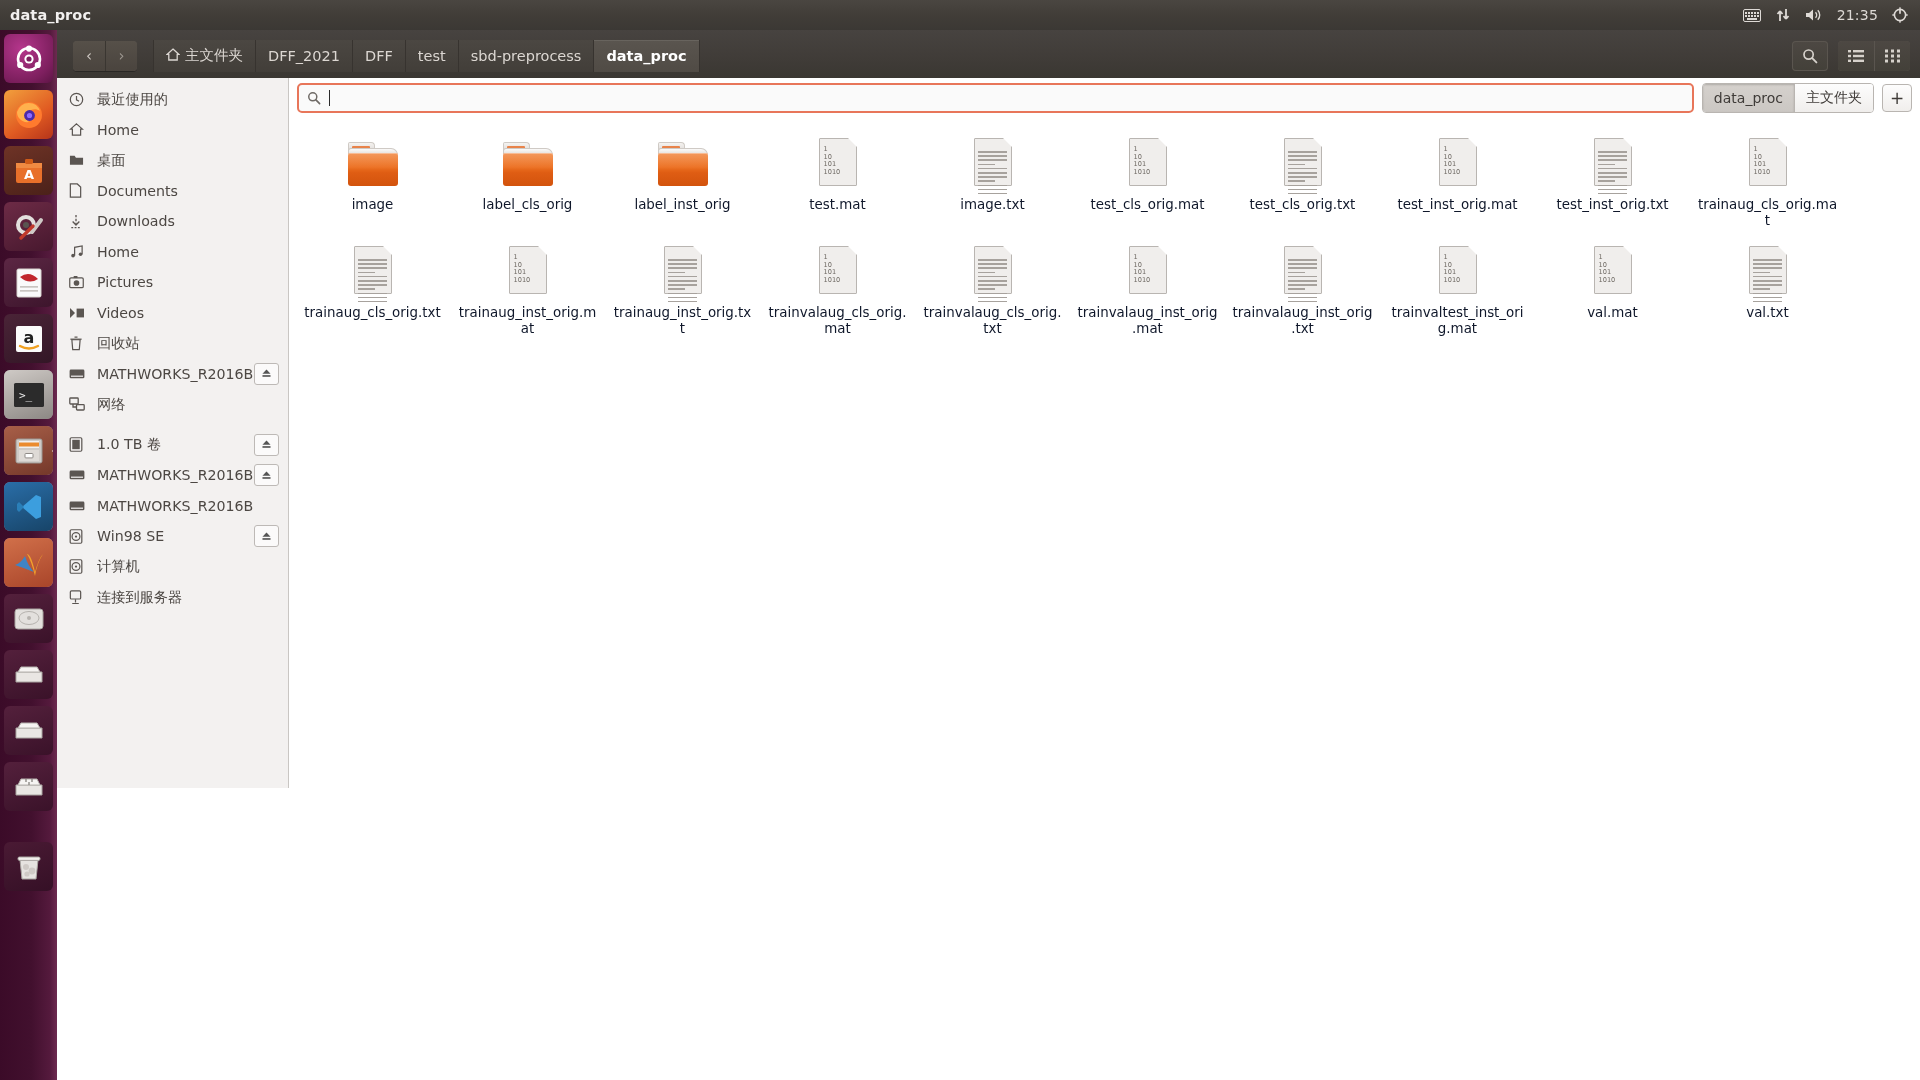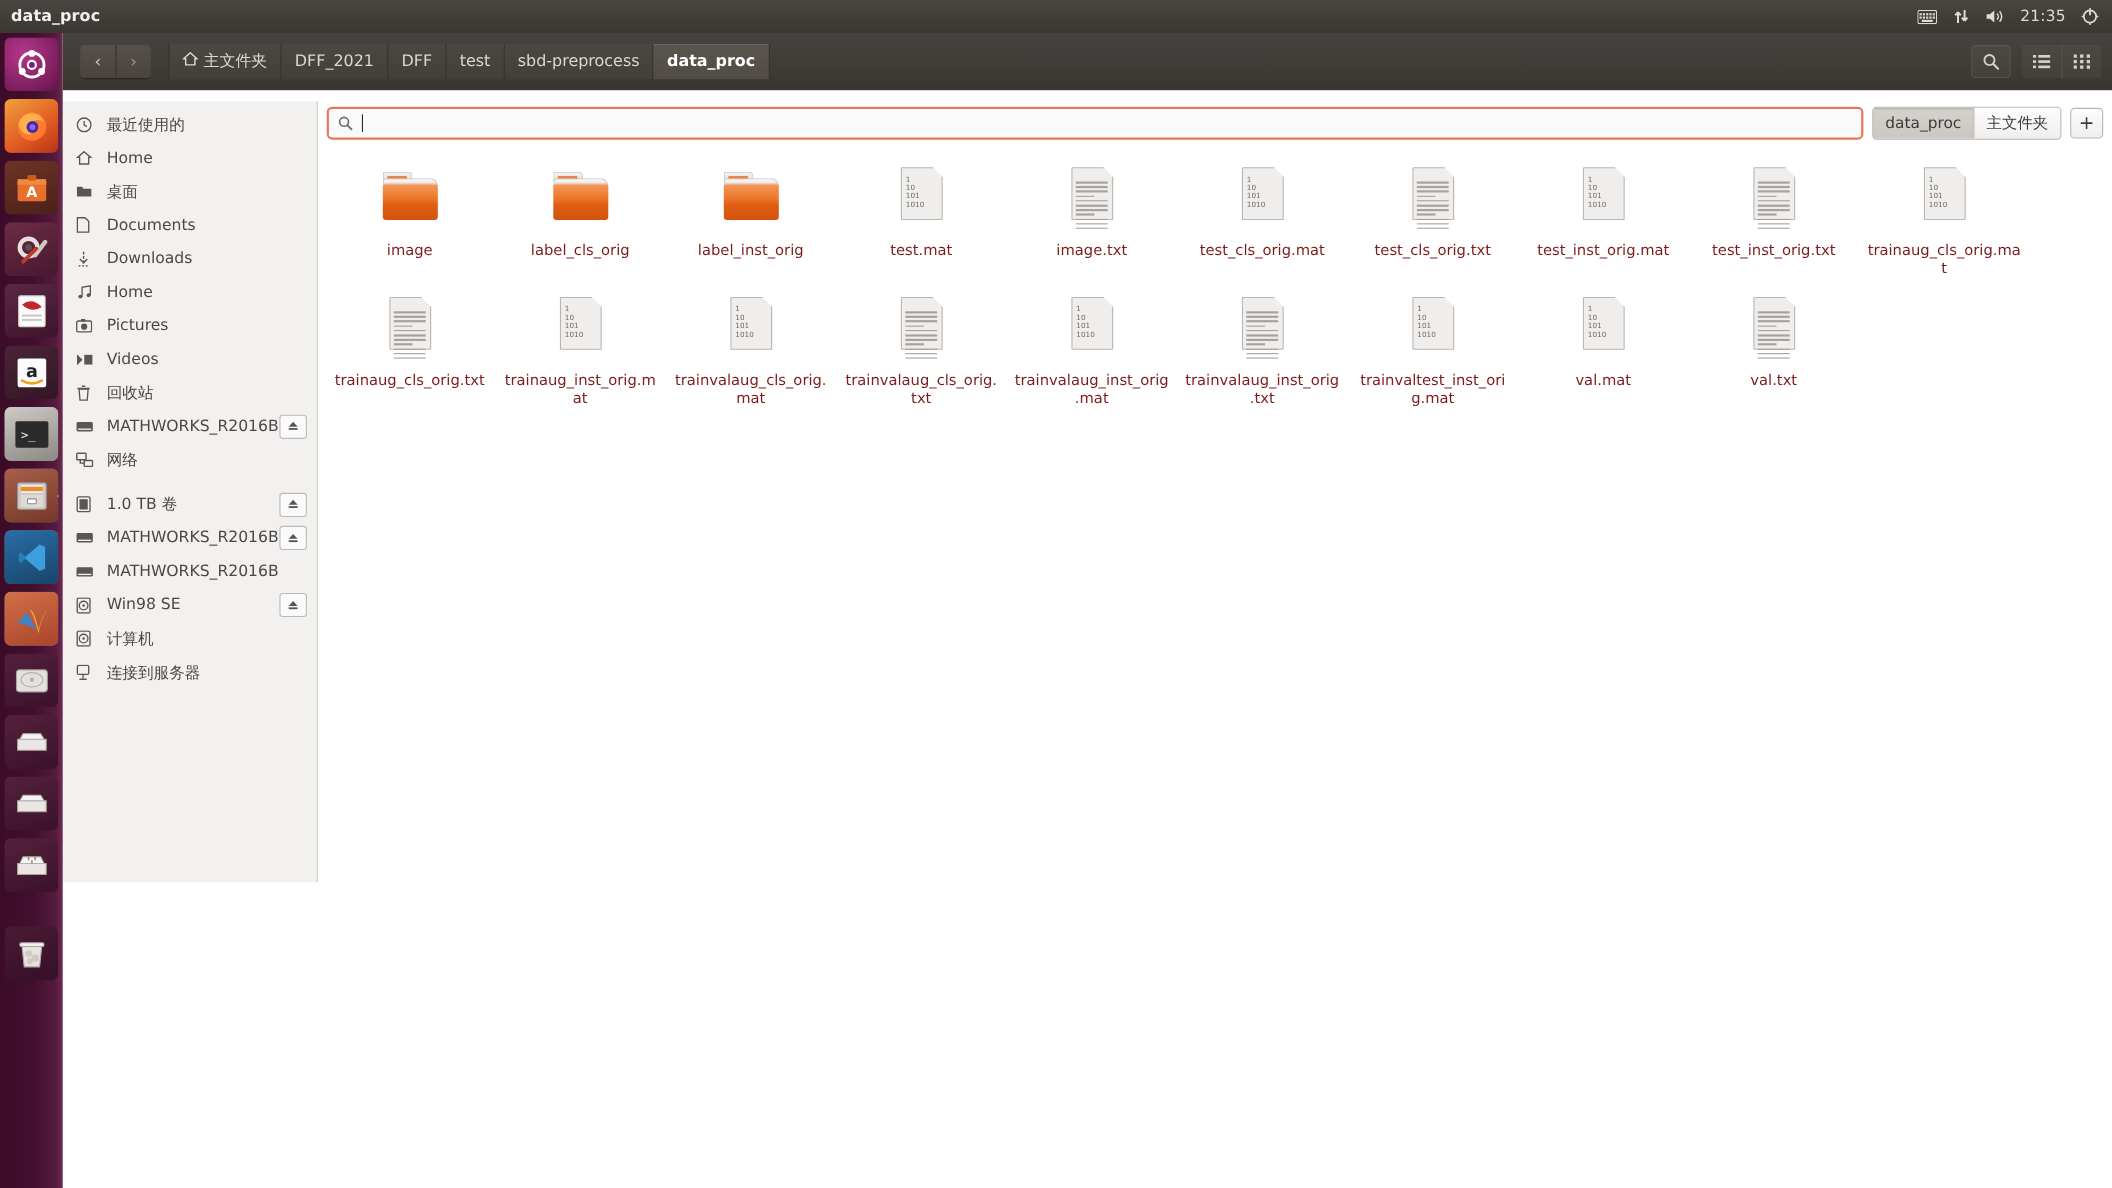--- a/index.html
+++ b/index.html
@@ -80,21 +80,21 @@
     width: 36px; height: 30px; border-radius: 4px;
     background: linear-gradient(to bottom, #4d4843 0%, #434039 100%);
     box-shadow: inset 0 0 0 1px #5a554f;
     display: flex; align-items: center; justify-content: center; color: #d6d1cb;
   }
   .viewgroup { display: flex; border-radius: 4px; overflow: hidden; box-shadow: inset 0 0 0 1px #5a554f; }
   .viewgroup .tbtn { border-radius: 0; box-shadow: none; }
   .viewgroup .tbtn + .tbtn { border-left: 1px solid #5a554f; }
 
   
-  #body { position: absolute; top: 62px; left: 0; width: 100%; height: 710px; display: flex; border-radius: 29px; }
+  #body { position: absolute; top: 48px; left: 0; width: 100%; height: 710px; display: flex; border-radius: 29px; }
 
   
   #sidebar {
     width: 232px; background: #f3f1f0; border-right: 1px solid #c9c6c3;
     padding-top: 6px; overflow: hidden; flex: 0 0 232px;
   }
   .side-item {
     display: flex; align-items: center; height: 30.5px; padding-left: 12px;
     color: #4c4743; font-size: 14.2px; position: relative; white-space: nowrap;
   }
@@ -137,21 +137,21 @@
   #filegrid {
     flex: 1; display: flex; flex-wrap: wrap; align-content: flex-start;
     padding: 6px 6px 0 6px; background: #ffffff;
   }
   .fitem {
     width: 155px; padding: 6px 2px 4px;
     display: flex; flex-direction: column; align-items: center;
   }
   .fic { height: 56px; display: flex; align-items: flex-end; justify-content: center; }
   .fname {
-    margin-top: 21px; font-size: 13.4px; color: #7f1d1d; text-align: center;
+    margin-top: 11px; font-size: 13.4px; color: #0f172a; text-align: center;
     line-height: 15.5px; word-break: break-word; max-width: 140px;
   }
 
   
   .folder { position: relative; width: 50px; height: 44px; }
   .folder .tab {
     position: absolute; top: 0; left: 0; width: 27px; height: 9px;
     background: linear-gradient(to bottom,#f5f3f1,#dedad6);
     border: 1px solid #cfcac5; border-bottom: none; border-radius: 2px 4px 0 0;
   }
@@ -841,20 +841,42 @@
                 <div class="bin">1<br>10<br>101<br>1010</div>
               </div>
             </div>
             <div class="fname">trainaug_inst_orig.mat</div>
           </div>
           <div class="fitem">
             <div class="fic">
               <div class="doc">
                 <div class="page"></div>
                 <div class="fold"></div>
+                <div class="lines">
+                  <i class=""></i>
+                  <i class=""></i>
+                  <i class=""></i>
+                  <i class="short"></i>
+                  <i class=""></i>
+                  <i class=""></i>
+                  <i class=""></i>
+                  <i class="short"></i>
+                  <i class=""></i>
+                  <i class=""></i>
+                  <i class=""></i>
+                </div>
+              </div>
+            </div>
+            <div class="fname">trainaug_inst_orig.txt</div>
+          </div>
+          <div class="fitem">
+            <div class="fic">
+              <div class="doc">
+                <div class="page"></div>
+                <div class="fold"></div>
                 <div class="bin">1<br>10<br>101<br>1010</div>
               </div>
             </div>
             <div class="fname">trainvalaug_cls_orig.mat</div>
           </div>
           <div class="fitem">
             <div class="fic">
               <div class="doc">
                 <div class="page"></div>
                 <div class="fold"></div>

